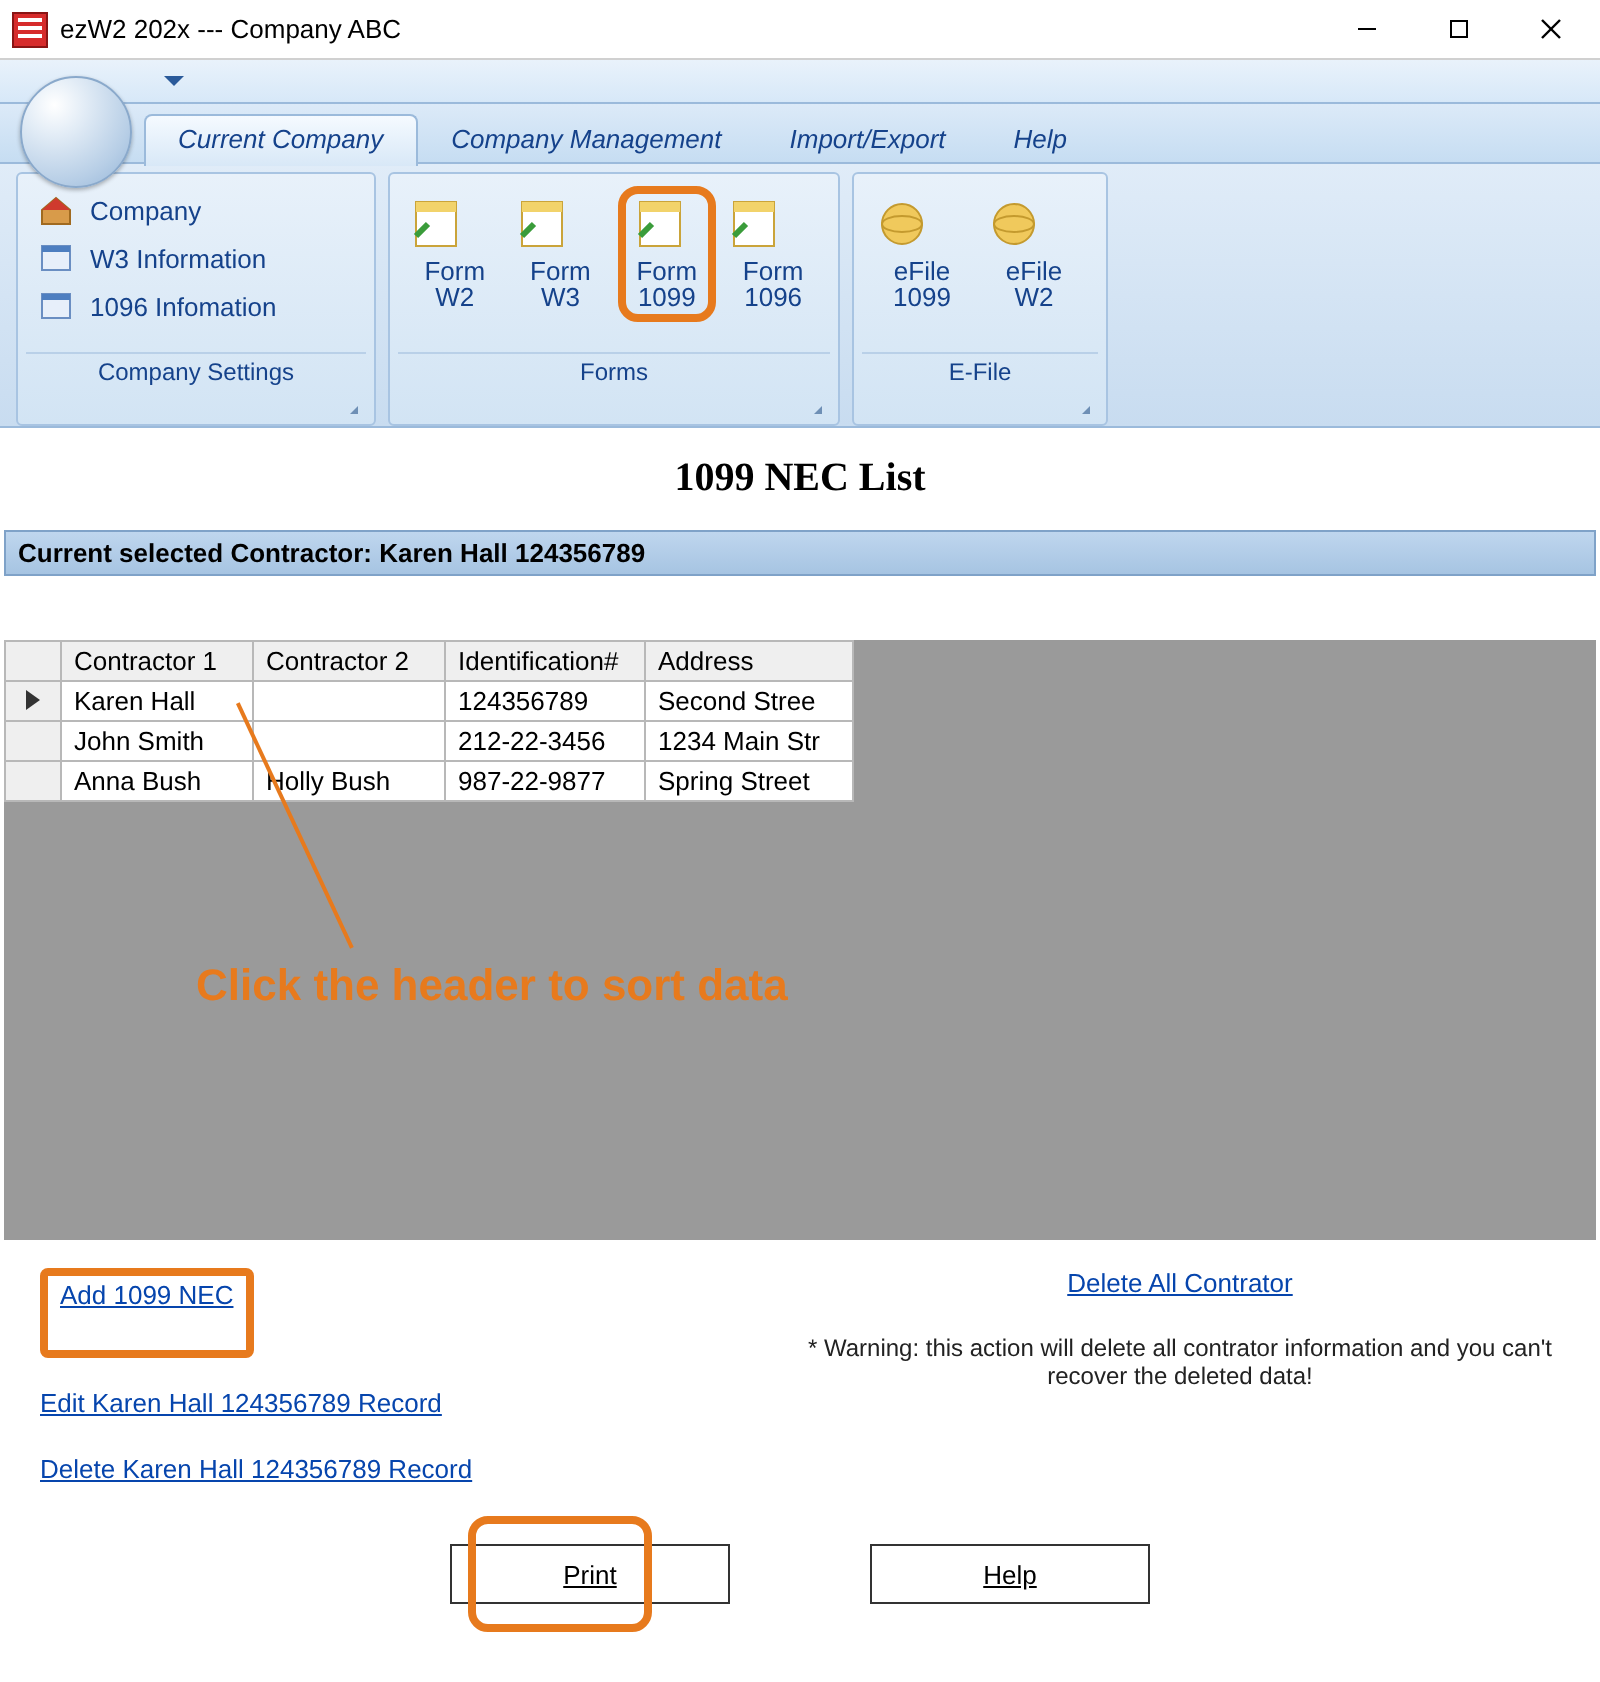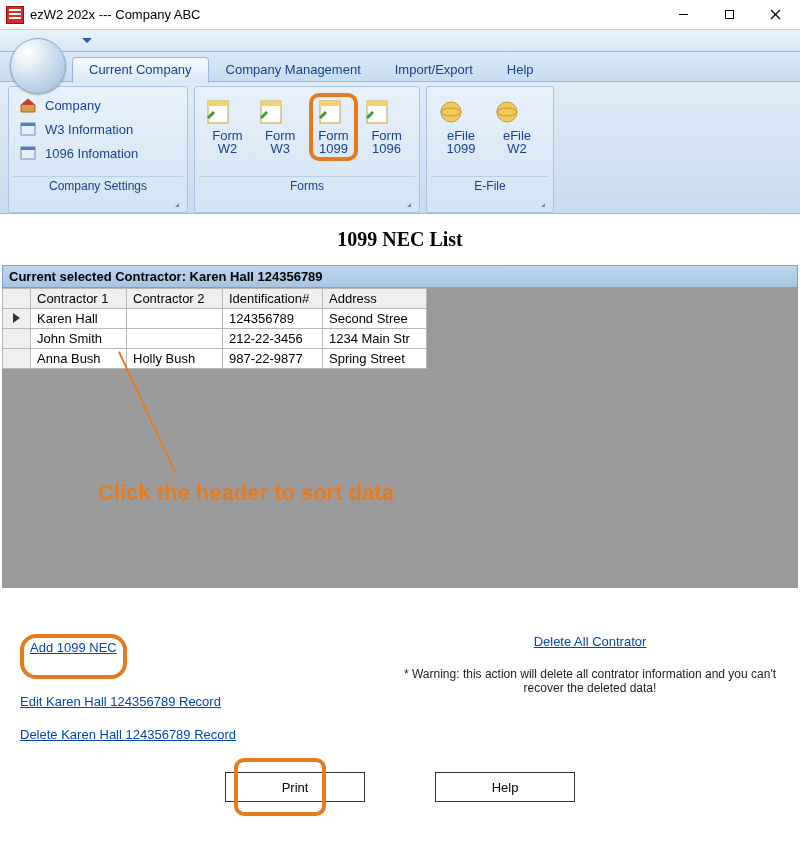--- a/index.html
+++ b/index.html
@@ -58,20 +58,21 @@
     display: flex; align-items: center; justify-content: center;
   }
   .qa-dropdown svg { width: 10px; height: 6px; fill: #2a5a9a; }
 
   
   .ribbon-tabs-row {
     position: relative;
     height: 30px;
     background: linear-gradient(#dceaf8, #c6ddf2);
     border-bottom: 1px solid #9bbadb;
+    font-style: italic;
   }
   .orb {
     position: absolute;
     top: -14px; left: 10px;
     width: 56px; height: 56px;
     border-radius: 50%;
     background: radial-gradient(circle at 30% 25%, #ffffff 0%, #e5eef7 25%, #b7cee6 70%, #94b5d8 100%);
     border: 1px solid #8aa9cb;
     box-shadow: 0 1px 2px rgba(0,0,0,0.3);
     z-index: 5;
@@ -172,20 +173,21 @@
     padding: 3px 6px;
     margin: 0 2px;
   }
 
   
   .grid-wrap { margin: 0 2px; background: #9a9a9a; height: 300px; }
   .grid {
     border-collapse: collapse;
     font-size: 13px;
     background: #fff;
+    margin-top: 32px;
   }
   .grid th, .grid td {
     border: 1px solid #b8b8b8;
     padding: 2px 6px;
     text-align: left;
     white-space: nowrap;
   }
   .grid th {
     background: #efefef;
     font-weight: normal;
@@ -219,34 +221,35 @@
     justify-content: space-between;
   }
   .links-left a, .links-right a {
     color: #0645ad;
     text-decoration: underline;
     display: inline-block;
     margin-bottom: 18px;
   }
   .add-highlight {
     border: 4px solid #e77a1d;
-    border-radius: 16px;
+    border-radius: 4px;
     padding: 2px 6px;
     display:inline-block;
   }
   .links-right { text-align: center; max-width: 380px; }
   .warning { font-size: 12px; color: #222; }
 
   
   .btn-bar {
     position: absolute;
     left: 0; right: 0; top: 772px;
     display: flex;
     justify-content: center;
     gap: 70px;
+    text-decoration: underline;
   }
   .btn {
     width: 140px; height: 30px;
     border: 1px solid #333;
     background: #fff;
     display: flex; align-items: center; justify-content: center;
   }
   .print-highlight {
     position: absolute;
     border: 4px solid #e77a1d;

